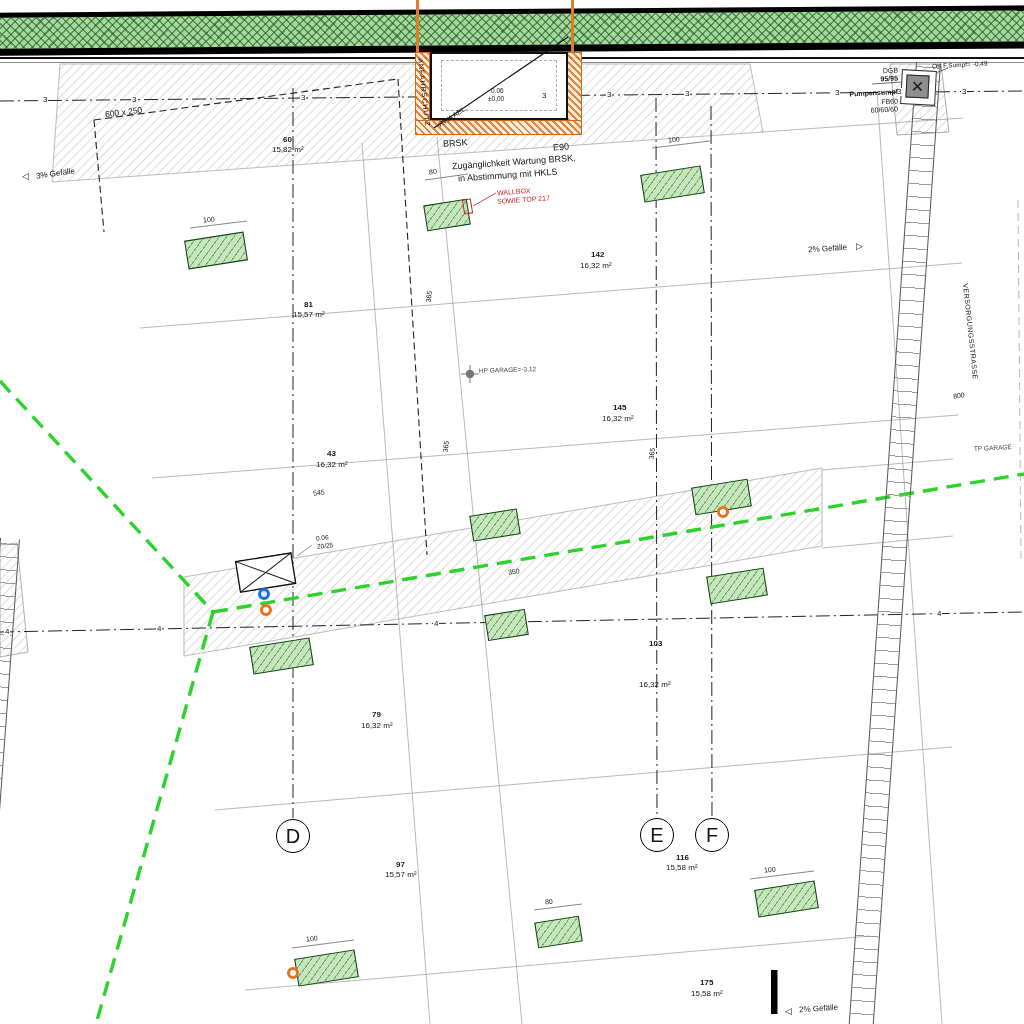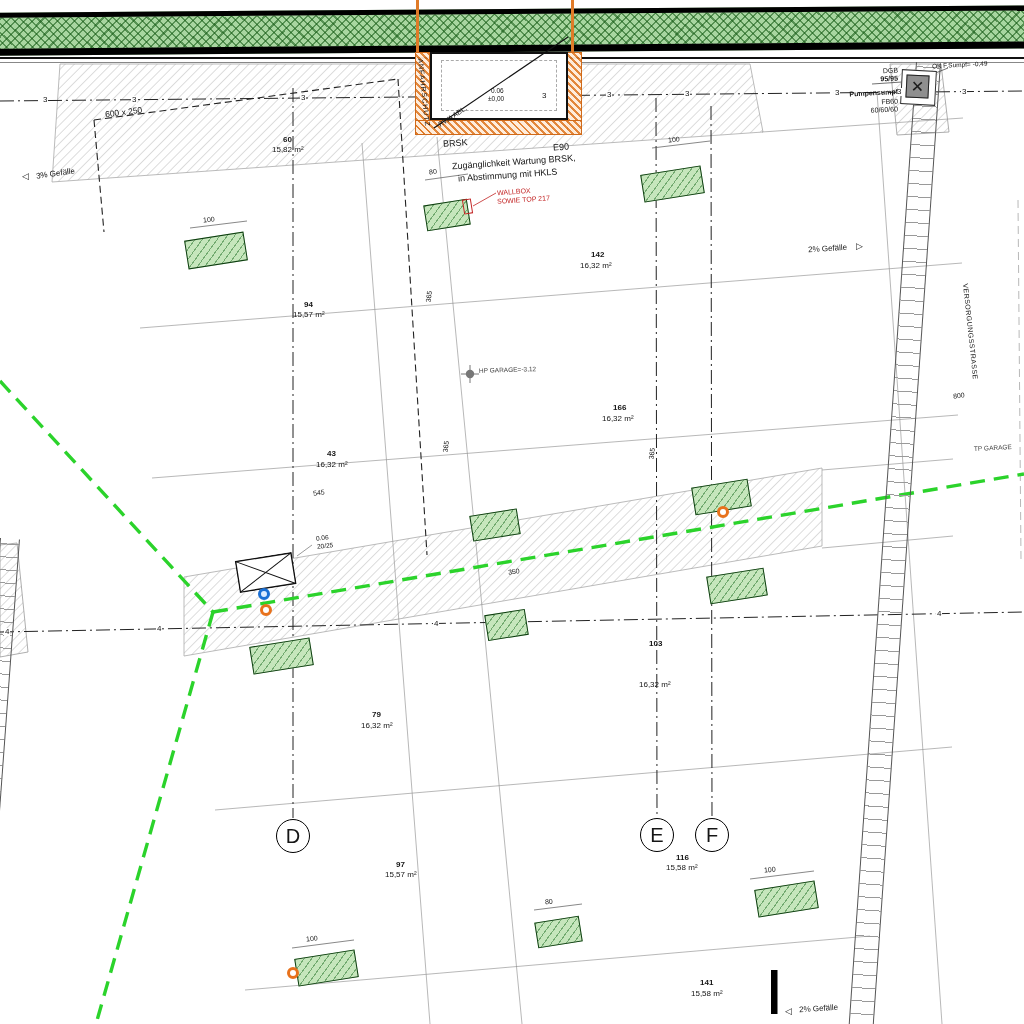--- a/index.html
+++ b/index.html
@@ -174,35 +174,35 @@
   <span class="axn" style="left:896px;top:88px;">3</span>
   <span class="axn" style="left:961px;top:88px;">3</span>
 
   <span class="axn" style="left:4px;top:628px;">4</span>
   <span class="axn" style="left:156px;top:625px;">4</span>
   <span class="axn" style="left:433px;top:620px;">4</span>
   <span class="axn" style="left:936px;top:610px;">4</span>
 
   <span class="lbl bold" style="left:283px;top:136px;">60</span>
   <span class="lbl" style="left:272px;top:146px;">15,82 m²</span>
-  <span class="lbl bold" style="left:304px;top:301px;">94</span>
+  <span class="lbl bold" style="left:304px;top:301px;">81</span>
   <span class="lbl" style="left:293px;top:311px;">15,57 m²</span>
   <span class="lbl bold" style="left:327px;top:450px;">43</span>
   <span class="lbl" style="left:316px;top:461px;">16,32 m²</span>
   <span class="lbl bold" style="left:372px;top:711px;">79</span>
   <span class="lbl" style="left:361px;top:722px;">16,32 m²</span>
   <span class="lbl bold" style="left:396px;top:861px;">97</span>
   <span class="lbl" style="left:385px;top:871px;">15,57 m²</span>
-  <span class="lbl bold" style="left:700px;top:979px;">141</span>
+  <span class="lbl bold" style="left:700px;top:979px;">175</span>
   <span class="lbl" style="left:691px;top:990px;">15,58 m²</span>
   <span class="lbl bold" style="left:676px;top:854px;">116</span>
   <span class="lbl" style="left:666px;top:864px;">15,58 m²</span>
   <span class="lbl bold" style="left:649px;top:640px;">103</span>
   <span class="lbl" style="left:639px;top:681px;">16,32 m²</span>
-  <span class="lbl bold" style="left:613px;top:404px;">166</span>
+  <span class="lbl bold" style="left:613px;top:404px;">145</span>
   <span class="lbl" style="left:602px;top:415px;">16,32 m²</span>
   <span class="lbl bold" style="left:591px;top:251px;">142</span>
   <span class="lbl" style="left:580px;top:262px;">16,32 m²</span>
 
   <span class="lbl" style="left:452px;top:158px;font-size:9px;transform:rotate(-4deg);">Zugänglichkeit Wartung BRSK,</span>
   <span class="lbl" style="left:458px;top:171px;font-size:9px;transform:rotate(-4deg);">in Abstimmung mit HKLS</span>
   <span class="lbl" style="left:443px;top:139px;font-size:9px;transform:rotate(-4deg);">BRSK</span>
   <span class="lbl" style="left:553px;top:143px;font-size:9px;transform:rotate(-4deg);">E90</span>
   <span class="lbl sm" style="left:424px;top:58px;transform:rotate(84deg);transform-origin:left top;letter-spacing:1px;">ANFAHRSCHUTZ</span>
   <span class="lbl sm" style="left:437px;top:122px;transform:rotate(-33deg);transform-origin:left top;">RWA ABL.</span>

